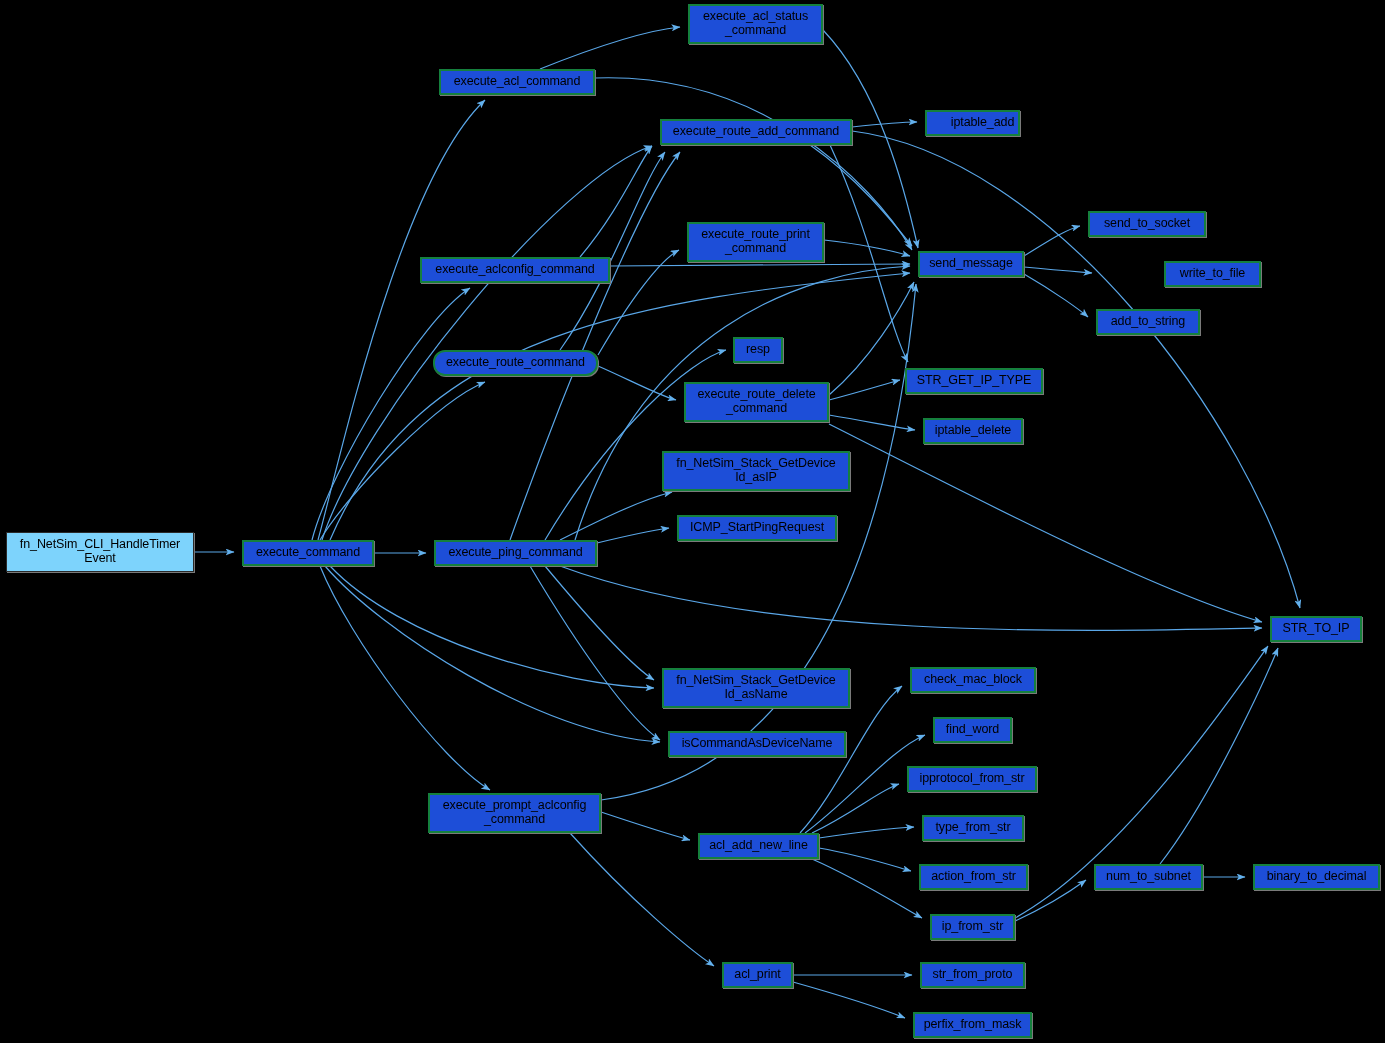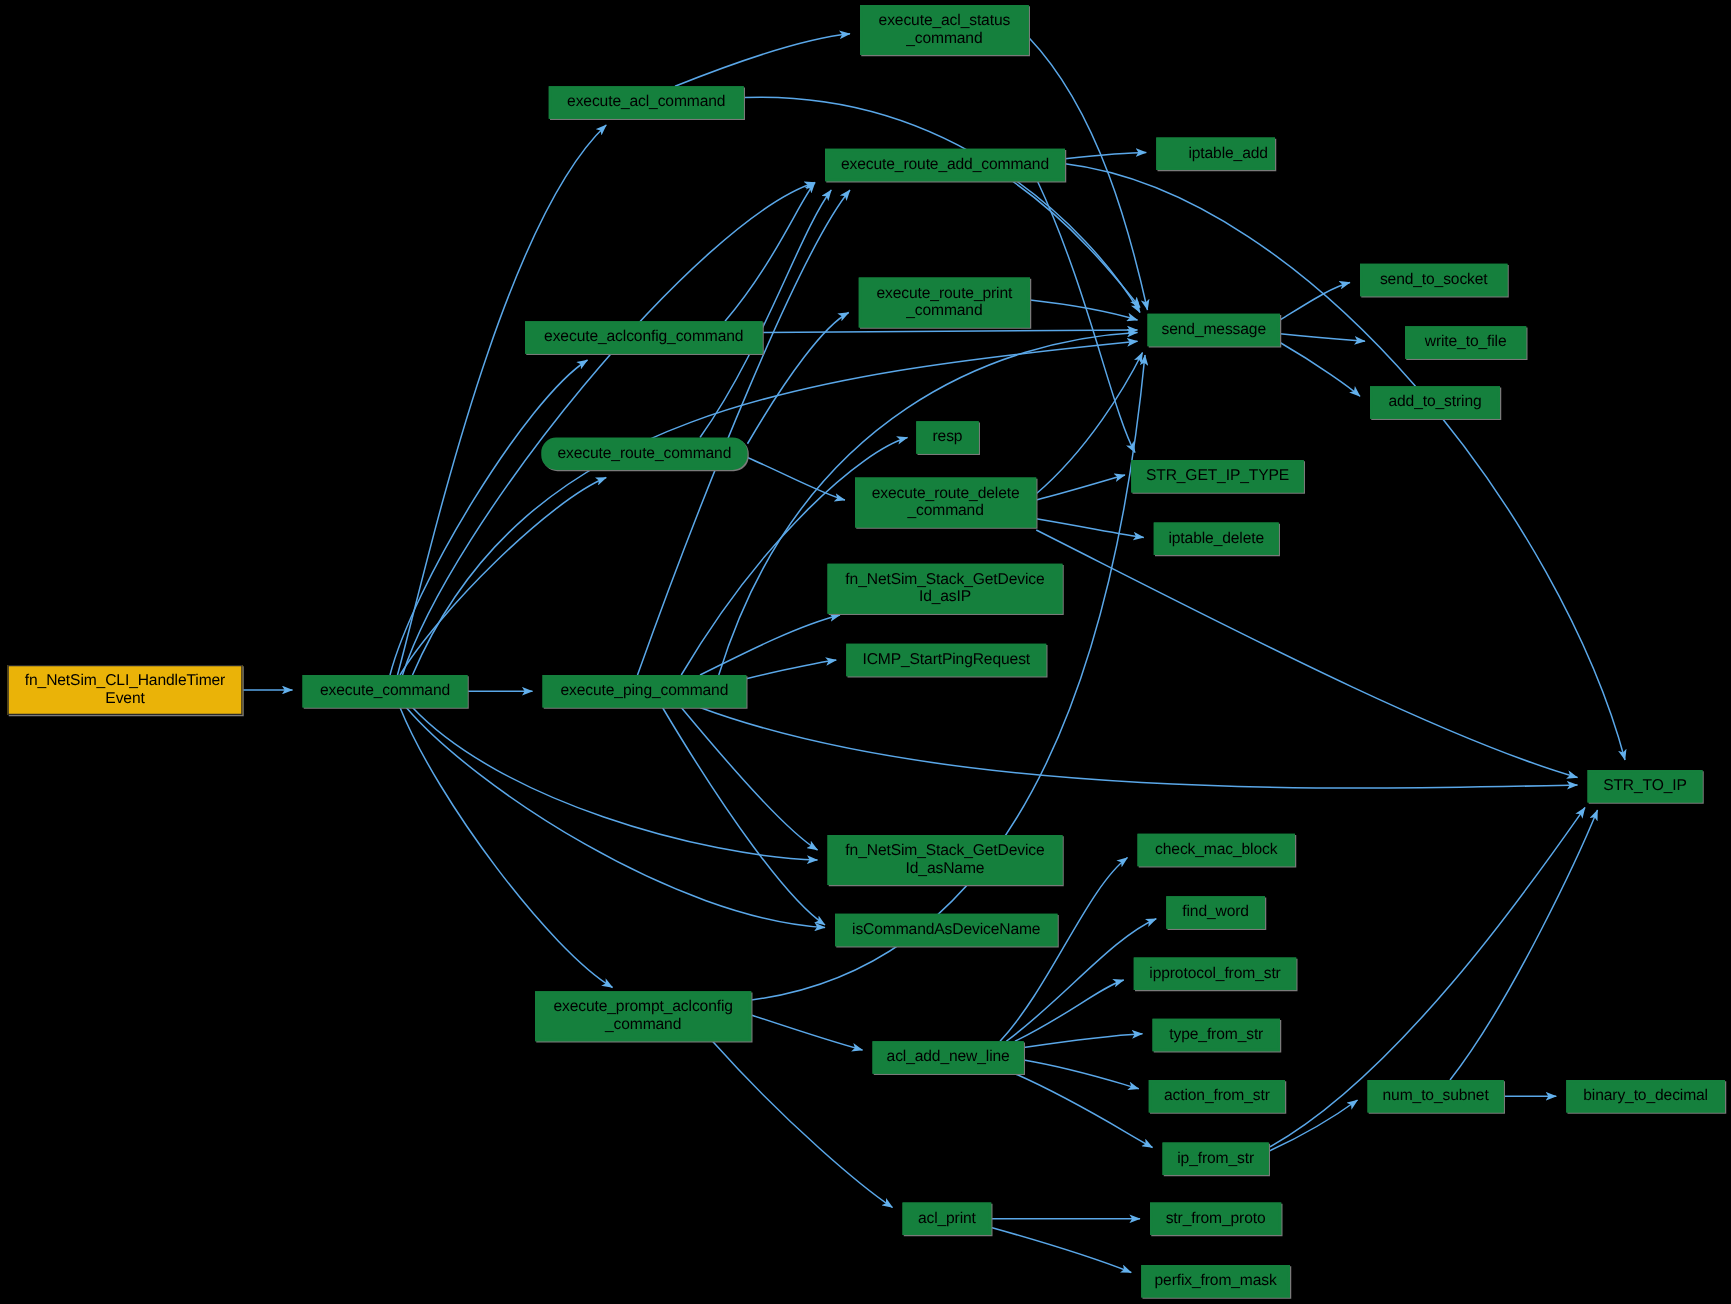--- a/index.html
+++ b/index.html
@@ -18,36 +18,36 @@
   svg#edges {
     position: absolute;
     left: 0;
     top: 0;
     width: 1385px;
     height: 1043px;
   }
   .node {
     position: absolute;
     box-sizing: border-box;
-    background: #15803d;
+    background: #1d4ed8;
     border: 2px solid #15803d;
     box-shadow: 1px 1px 0 #7a7a7a;
     display: flex;
     align-items: center;
     justify-content: center;
     text-align: center;
     color: #000000;
     font-size: 12.5px;
     line-height: 1.1;
     letter-spacing: -0.1px;
     white-space: pre;
     padding: 0 4px;
   }
   .node.root {
-    background: #eab308;
+    background: #7dd3fc;
     border: 1px solid #2a2a2a;
   }
   .node-label { display:block; }
 </style>
 </head>
 <body>
 
 <div id="graph-root">
   <svg id="edges" viewBox="0 0 1385 1043" xmlns="http://www.w3.org/2000/svg">
     <defs>
@@ -124,21 +124,21 @@
       <div class="node" style="left: 687px; top: 222px; width: 137px; height: 40px;"><span class="node-label">execute_route_print
 _command</span></div>
       <div class="node" style="left: 684px; top: 382px; width: 145px; height: 40px;"><span class="node-label">execute_route_delete
 _command</span></div>
       <div class="node" style="left: 434px; top: 540px; width: 163px; height: 26px;"><span class="node-label">execute_ping_command</span></div>
       <div class="node" style="left: 428px; top: 793px; width: 173px; height: 40px;"><span class="node-label">execute_prompt_aclconfig
 _command</span></div>
       <div class="node" style="left: 925px; top: 110px; width: 95px; height: 26px; padding-left: 24px;"><span class="node-label">iptable_add</span></div>
       <div class="node" style="left: 918px; top: 251px; width: 106px; height: 26px;"><span class="node-label">send_message</span></div>
       <div class="node" style="left: 1088px; top: 211px; width: 118px; height: 26px;"><span class="node-label">send_to_socket</span></div>
-      <div class="node" style="left: 1124px; top: 261px; width: 97px; height: 26px;"><span class="node-label">write_to_file</span></div>
+      <div class="node" style="left: 1164px; top: 261px; width: 97px; height: 26px;"><span class="node-label">write_to_file</span></div>
       <div class="node" style="left: 1096px; top: 309px; width: 104px; height: 26px;"><span class="node-label">add_to_string</span></div>
       <div class="node" style="left: 905px; top: 368px; width: 138px; height: 26px;"><span class="node-label">STR_GET_IP_TYPE</span></div>
       <div class="node" style="left: 923px; top: 418px; width: 100px; height: 26px;"><span class="node-label">iptable_delete</span></div>
       <div class="node" style="left: 733px; top: 337px; width: 50px; height: 26px;"><span class="node-label">resp</span></div>
       <div class="node" style="left: 662px; top: 451px; width: 188px; height: 40px;"><span class="node-label">fn_NetSim_Stack_GetDevice
 Id_asIP</span></div>
       <div class="node" style="left: 677px; top: 515px; width: 160px; height: 26px; align-items: center;"><span class="node-label">ICMP_StartPingRequest</span></div>
       <div class="node" style="left: 662px; top: 668px; width: 188px; height: 40px;"><span class="node-label">fn_NetSim_Stack_GetDevice
 Id_asName</span></div>
       <div class="node" style="left: 668px; top: 731px; width: 178px; height: 26px;"><span class="node-label">isCommandAsDeviceName</span></div>

